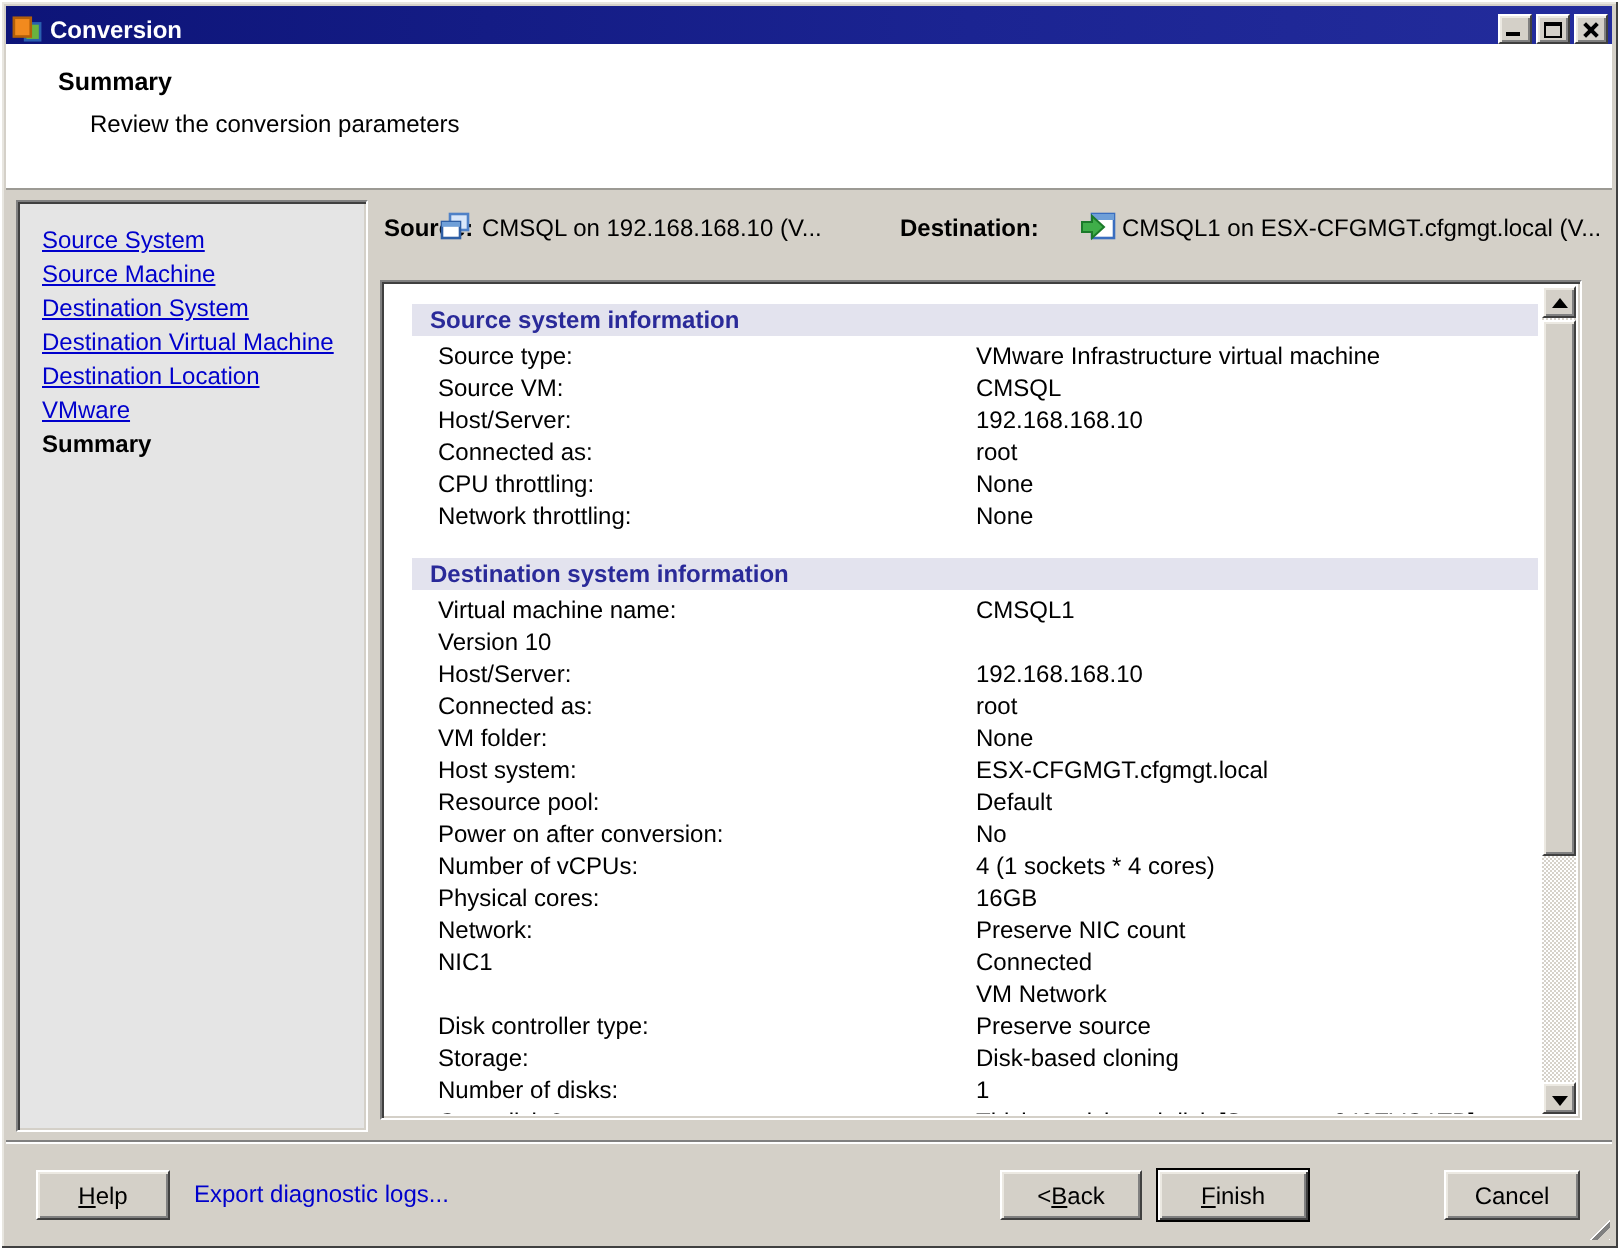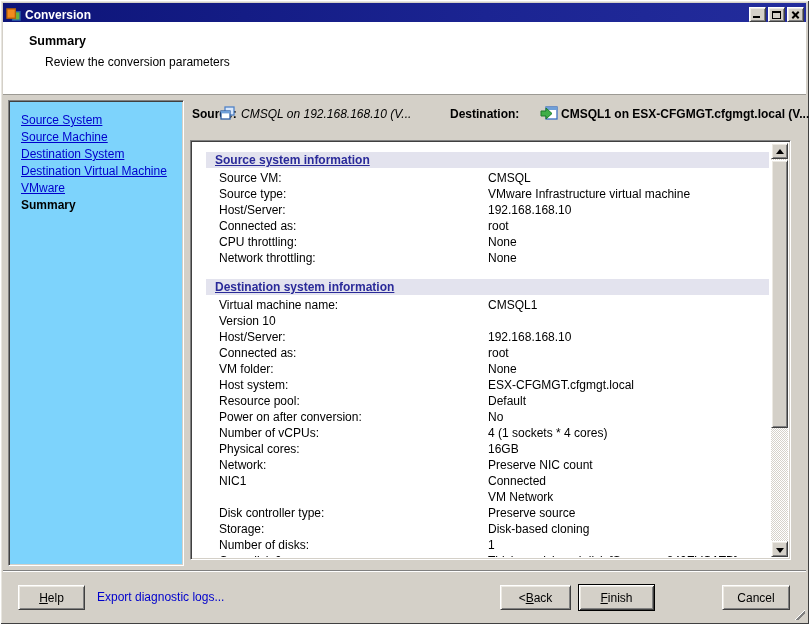--- a/index.html
+++ b/index.html
@@ -40,44 +40,44 @@
   }
   .wiz-title{position:absolute;left:26px;top:12px;font-weight:bold;font-size:12.5px;}
   .wiz-subtitle{position:absolute;left:42px;top:33px;font-size:12px;}
   
   .sunken{
     border:1px solid;border-color:#808080 #ffffff #ffffff #808080;
     box-shadow:inset 1px 1px 0 #404040, inset -1px -1px 0 #d4d0c8;
   }
   .sidebar{
     position:absolute;left:8px;top:100px;width:176px;height:466px;
-    background:#7dd3fc;padding:11px 0 0 12px;overflow:hidden;
+    background:#e5e5e5;padding:11px 0 0 12px;overflow:hidden;
   }
   .step{line-height:17px;white-space:nowrap;color:#0000cc;text-decoration:underline;cursor:pointer;font-size:12px;}
   .step.current{color:#000;font-weight:bold;text-decoration:none;cursor:default;}
   
   .banner{position:absolute;left:3px;top:100px;right:3px;height:38px;}
   .banner span{position:absolute;top:7px;white-space:nowrap;}
   .b-src-label{left:189px;font-weight:bold;}
   .b-src-icon{left:216px;top:5px !important;width:17px;height:17px;}
-  .b-src-val{left:238px;font-style:italic;}
+  .b-src-val{left:238px;}
   .b-dst-label{left:447px;font-weight:bold;}
   .b-dst-icon{left:537px;top:5px !important;width:18px;height:17px;}
-  .b-dst-val{left:558px;font-weight:bold;}
+  .b-dst-val{left:558px;}
   
   .panel{
     position:absolute;left:190px;top:140px;width:601px;height:420px;background:#fff;
   }
   .panel-content{
     position:absolute;left:2px;top:2px;right:21px;bottom:2px;overflow:hidden;
     padding-top:9px;
   }
   .sec-header{
     height:16px;margin:0 0 2px 13px;padding:1px 0 0 9px;
-    background:#e3e3ee;color:#2a2a99;font-weight:bold;font-size:12px;text-decoration:underline;
+    background:#e3e3ee;color:#2a2a99;font-weight:bold;font-size:12px;
   }
   .section.gap{margin-top:13px;}
   .row{display:flex;height:16px;line-height:16px;padding-left:26px;font-size:12px;white-space:nowrap;}
   .row .lab{flex:none;width:269px;}
   .row .val{flex:1;}
   
   .vscroll{
     position:absolute;top:2px;right:2px;bottom:2px;width:17px;
     background:repeating-conic-gradient(#ffffff 0% 25%, #d6d2ca 0% 50%) 0 0/2px 2px;
   }
@@ -146,20 +146,21 @@
   <div class="wiz-header">
     <div class="wiz-title">Summary</div>
     <div class="wiz-subtitle">Review the conversion parameters</div>
   </div>
 
   <div class="sidebar sunken">
       <div class="step">Source System</div>
       <div class="step">Source Machine</div>
       <div class="step">Destination System</div>
       <div class="step">Destination Virtual Machine</div>
+      <div class="step">Destination Location</div>
       <div class="step">VMware</div>
       <div class="step current">Summary</div>
     </div>
 
   <div class="banner">
     <span class="b-src-label">Source:</span>
     <svg class="b-src-icon" viewBox="0 0 17 17" style="position:absolute;">
       <rect x="6" y="2" width="9" height="8" fill="#d9e7fa" stroke="#4f81c7" stroke-width="1.3"></rect>
       <rect x="2" y="6" width="9" height="8" fill="#ffffff" stroke="#2f5fa5" stroke-width="1.3"></rect>
       <rect x="2" y="6" width="9" height="2.4" fill="#6f9fd8"></rect>
@@ -172,26 +173,26 @@
       <polygon points="1,6 6,6 6,3 12,8.5 6,14 6,11 1,11" fill="#3fae49" stroke="#1c7a2a" stroke-width="1"></polygon>
     </svg>
     <span class="b-dst-val">CMSQL1 on ESX-CFGMGT.cfgmgt.local (V...</span>
   </div>
 
   <div class="panel sunken">
     <div class="panel-content">
         <div class="section">
           <div class="sec-header">Source system information</div>
           <div class="row">
+            <span class="lab">Source type:</span>
+            <span class="val">VMware Infrastructure virtual machine</span>
+          </div>
+          <div class="row">
             <span class="lab">Source VM:</span>
             <span class="val">CMSQL</span>
-          </div>
-          <div class="row">
-            <span class="lab">Source type:</span>
-            <span class="val">VMware Infrastructure virtual machine</span>
           </div>
           <div class="row">
             <span class="lab">Host/Server:</span>
             <span class="val">192.168.168.10</span>
           </div>
           <div class="row">
             <span class="lab">Connected as:</span>
             <span class="val">root</span>
           </div>
           <div class="row">

